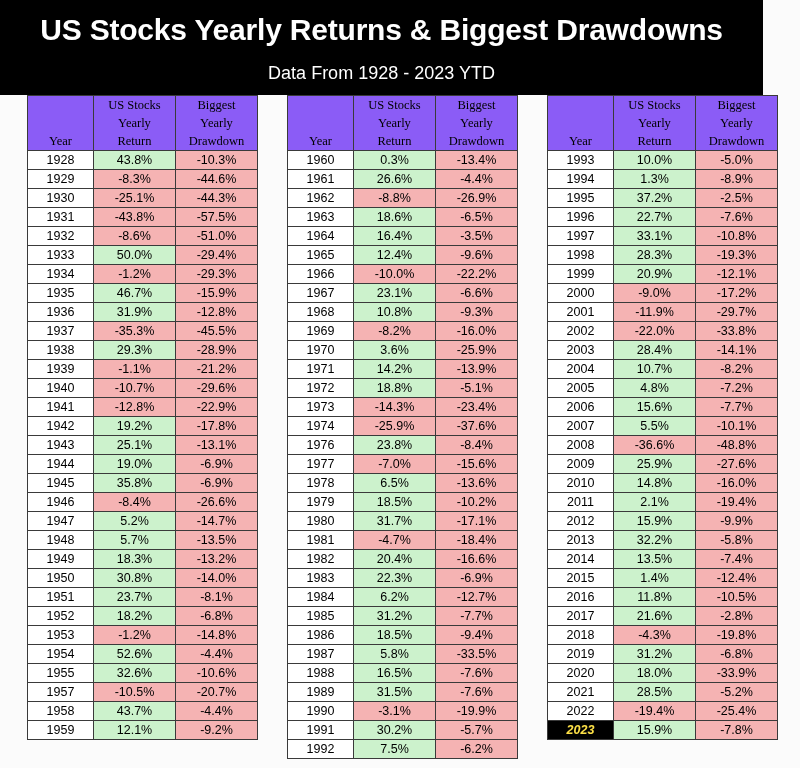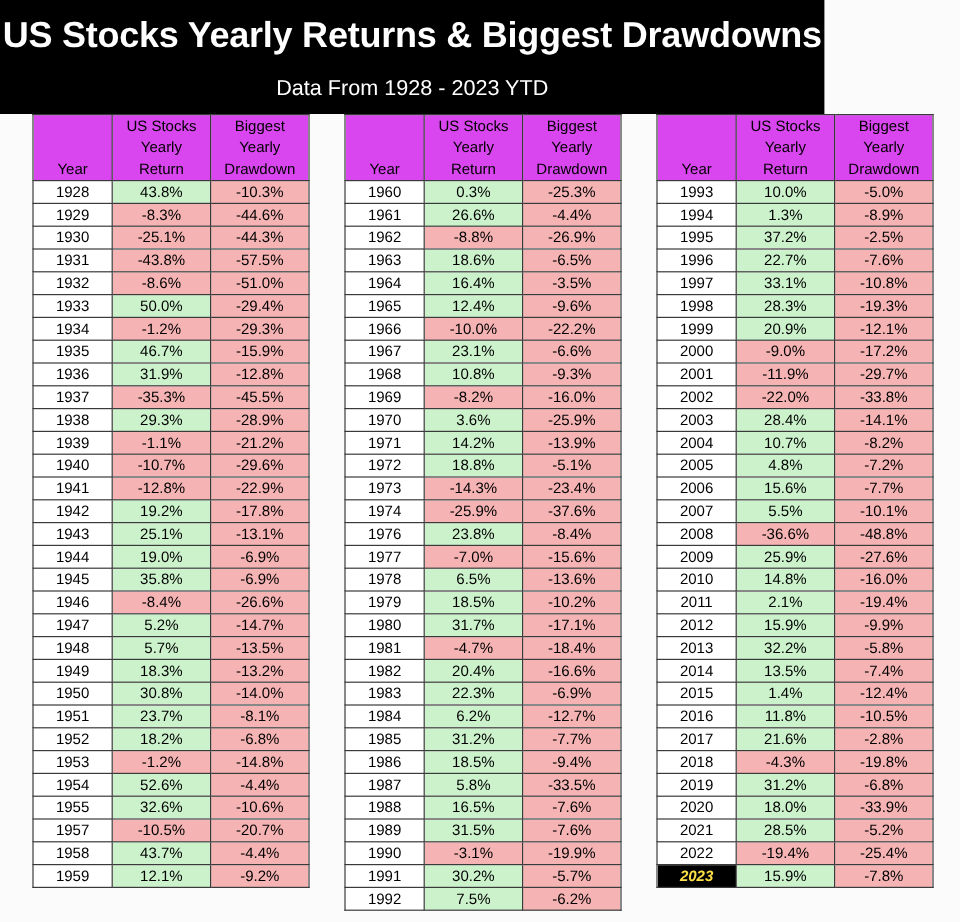--- a/index.html
+++ b/index.html
@@ -8,21 +8,21 @@
   }
   body {
     width: 800px;
     height: 768px;
     background: #fbfbfb;
     font-family: "Liberation Sans", sans-serif;
     overflow: hidden;
   }
 
   .banner {
-    width: 687px;
+    width: 763px;
     height: 95px;
     background: #000000;
     color: #ffffff;
     display: flex;
     flex-direction: column;
     align-items: center;
     justify-content: center;
     box-sizing: border-box;
     padding-top: 4px;
   }
@@ -78,21 +78,22 @@
   col.c-ret  { width: 82px; }
   col.c-dd   { width: 82px; }
 
   thead th {
     font-weight: bold;
     font-size: 12.5px;
     height: 50px;
     line-height: 15px;
     vertical-align: bottom;
     padding-bottom: 1px;
-    background: #d946ef;
+    background: #8b5cf6;
+    font-family: Liberation Serif, serif;
   }
   thead th.hdr-year {
     vertical-align: bottom;
     margin-top: 30px;
   }
   thead th .hline { display: block; }
 
   td.pos { background: #ccf2cc; }
   td.neg { background: #f5b3b3; }
   td.year { background: #ffffff; }
@@ -313,21 +314,21 @@
               <span class="hline">Biggest</span>
               <span class="hline">Yearly</span>
               <span class="hline">Drawdown</span>
             </th>
           </tr>
         </thead>
         <tbody>
           <tr>
             <td class="year">1960</td>
             <td class="pos">0.3%</td>
-            <td class="neg">-25.3%</td>
+            <td class="neg">-13.4%</td>
           </tr>
           <tr>
             <td class="year">1961</td>
             <td class="pos">26.6%</td>
             <td class="neg">-4.4%</td>
           </tr>
           <tr>
             <td class="year">1962</td>
             <td class="neg">-8.8%</td>
             <td class="neg">-26.9%</td>

